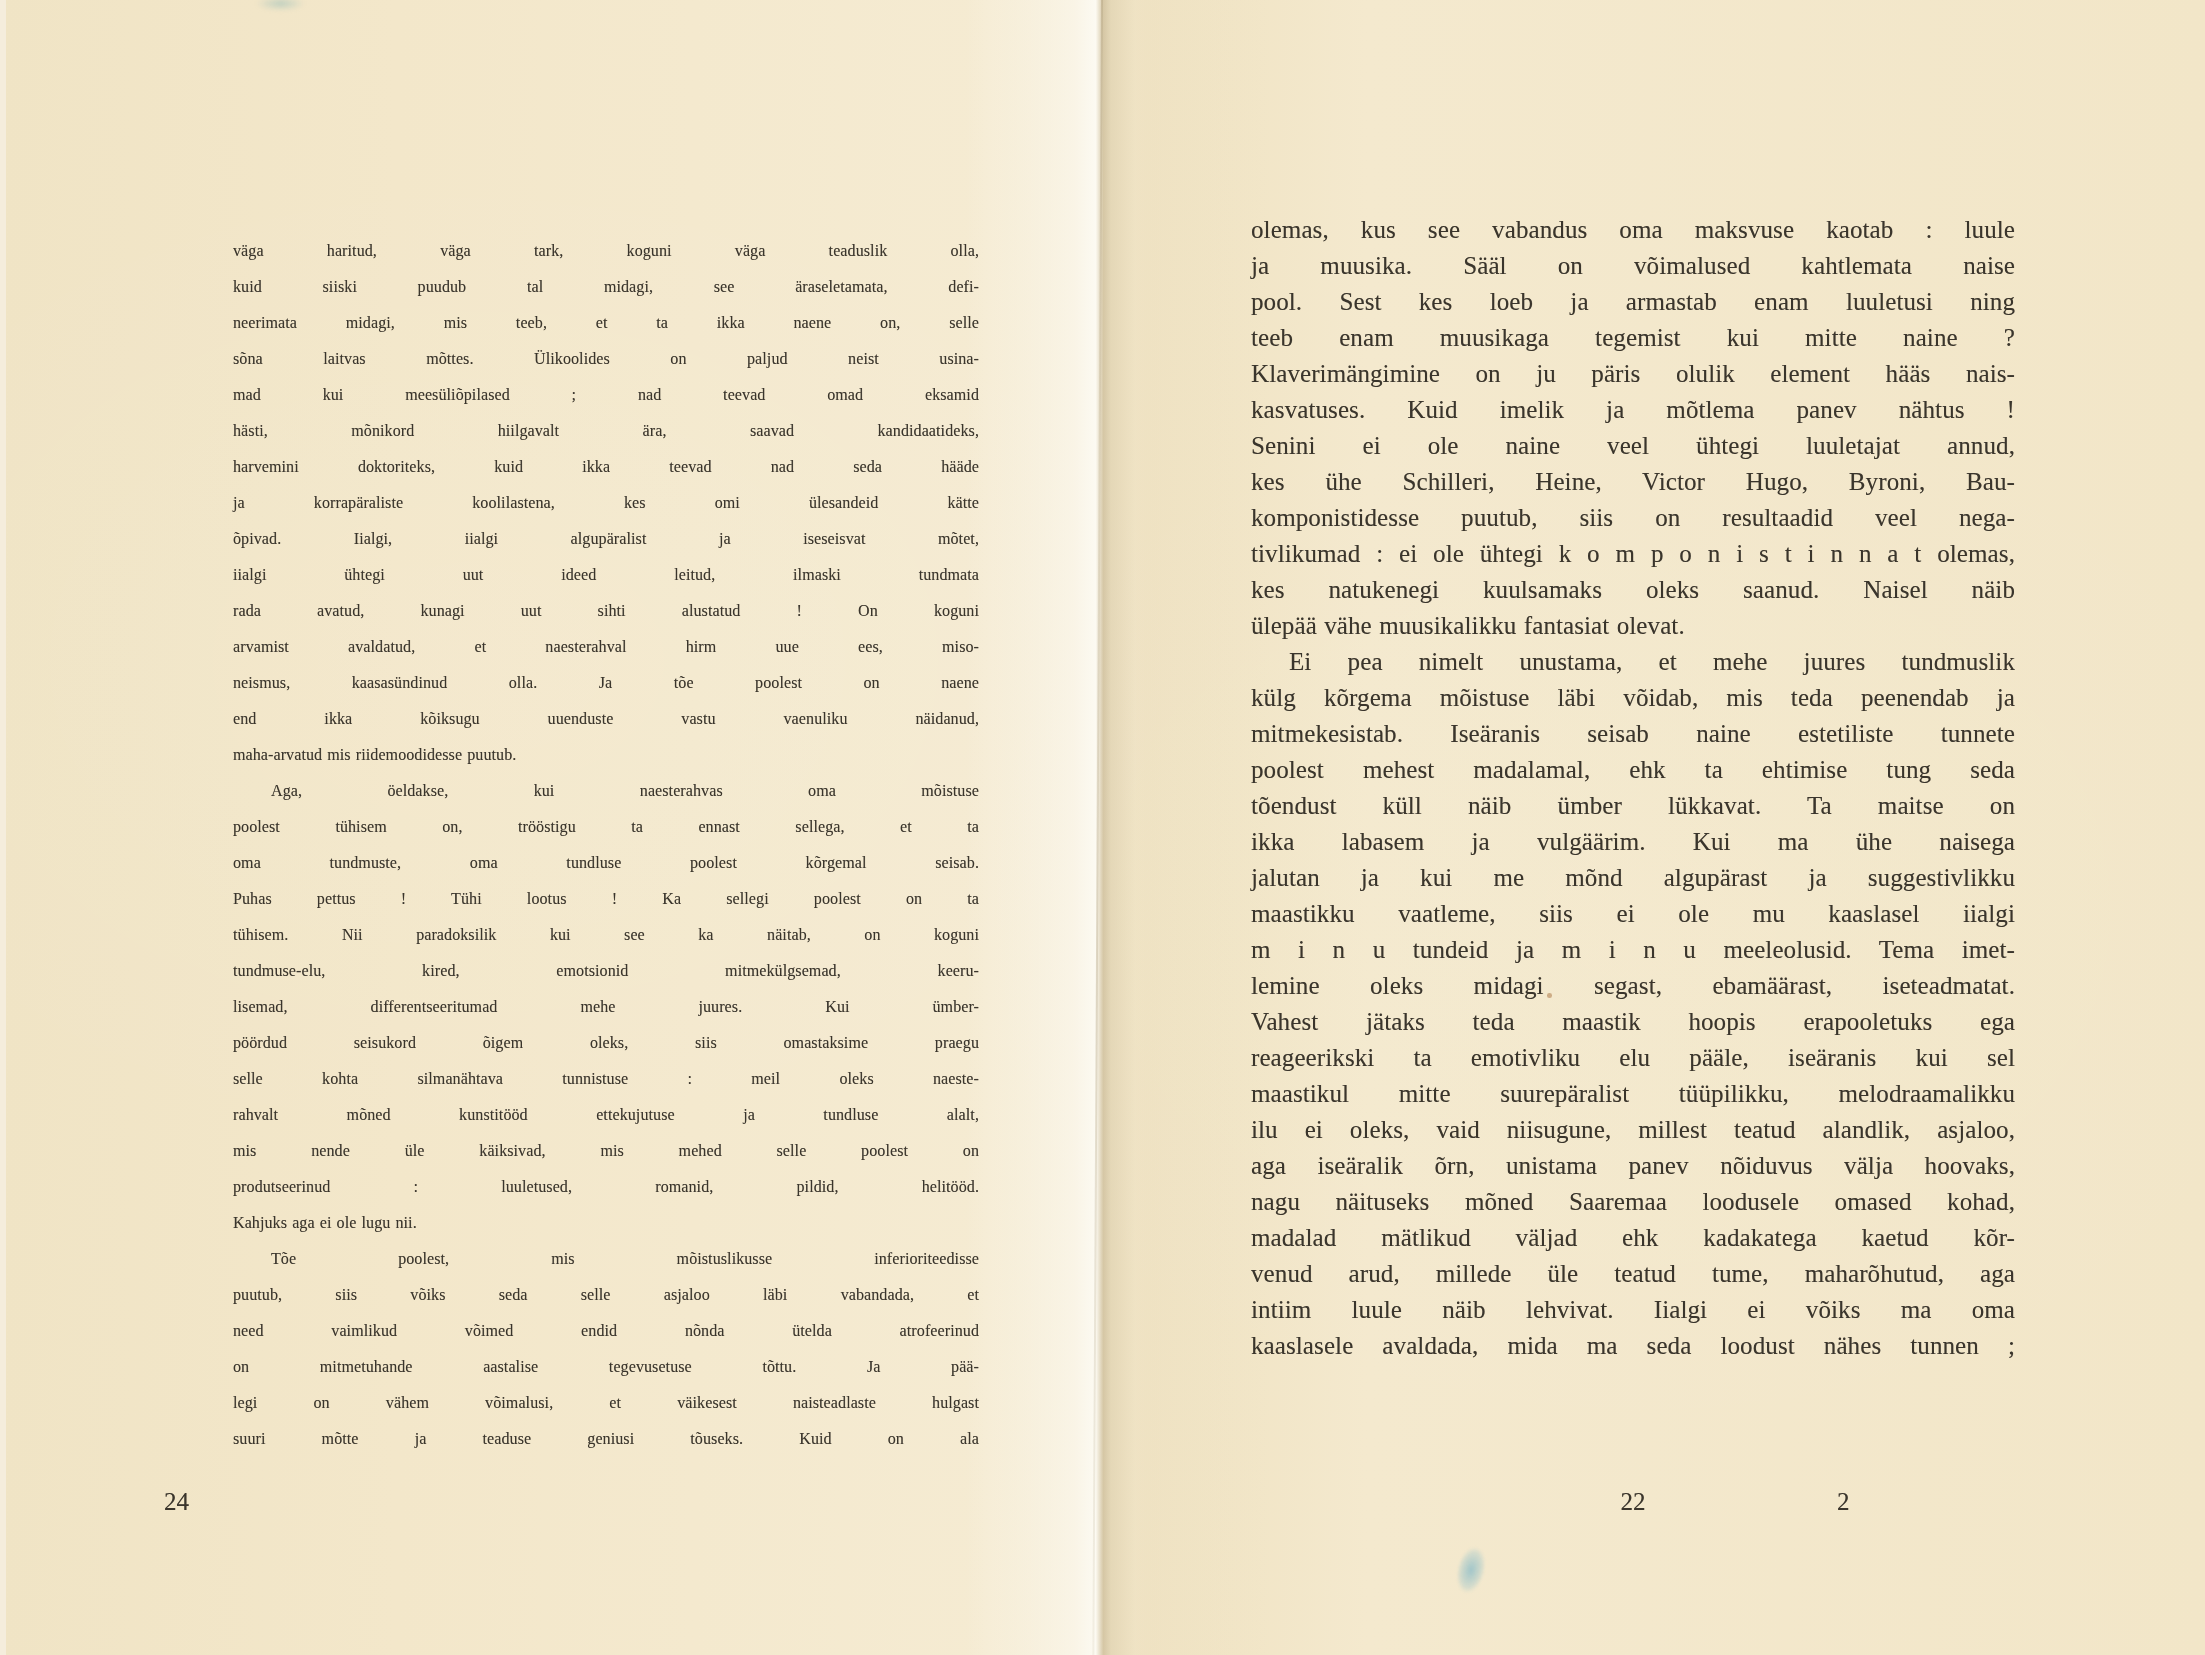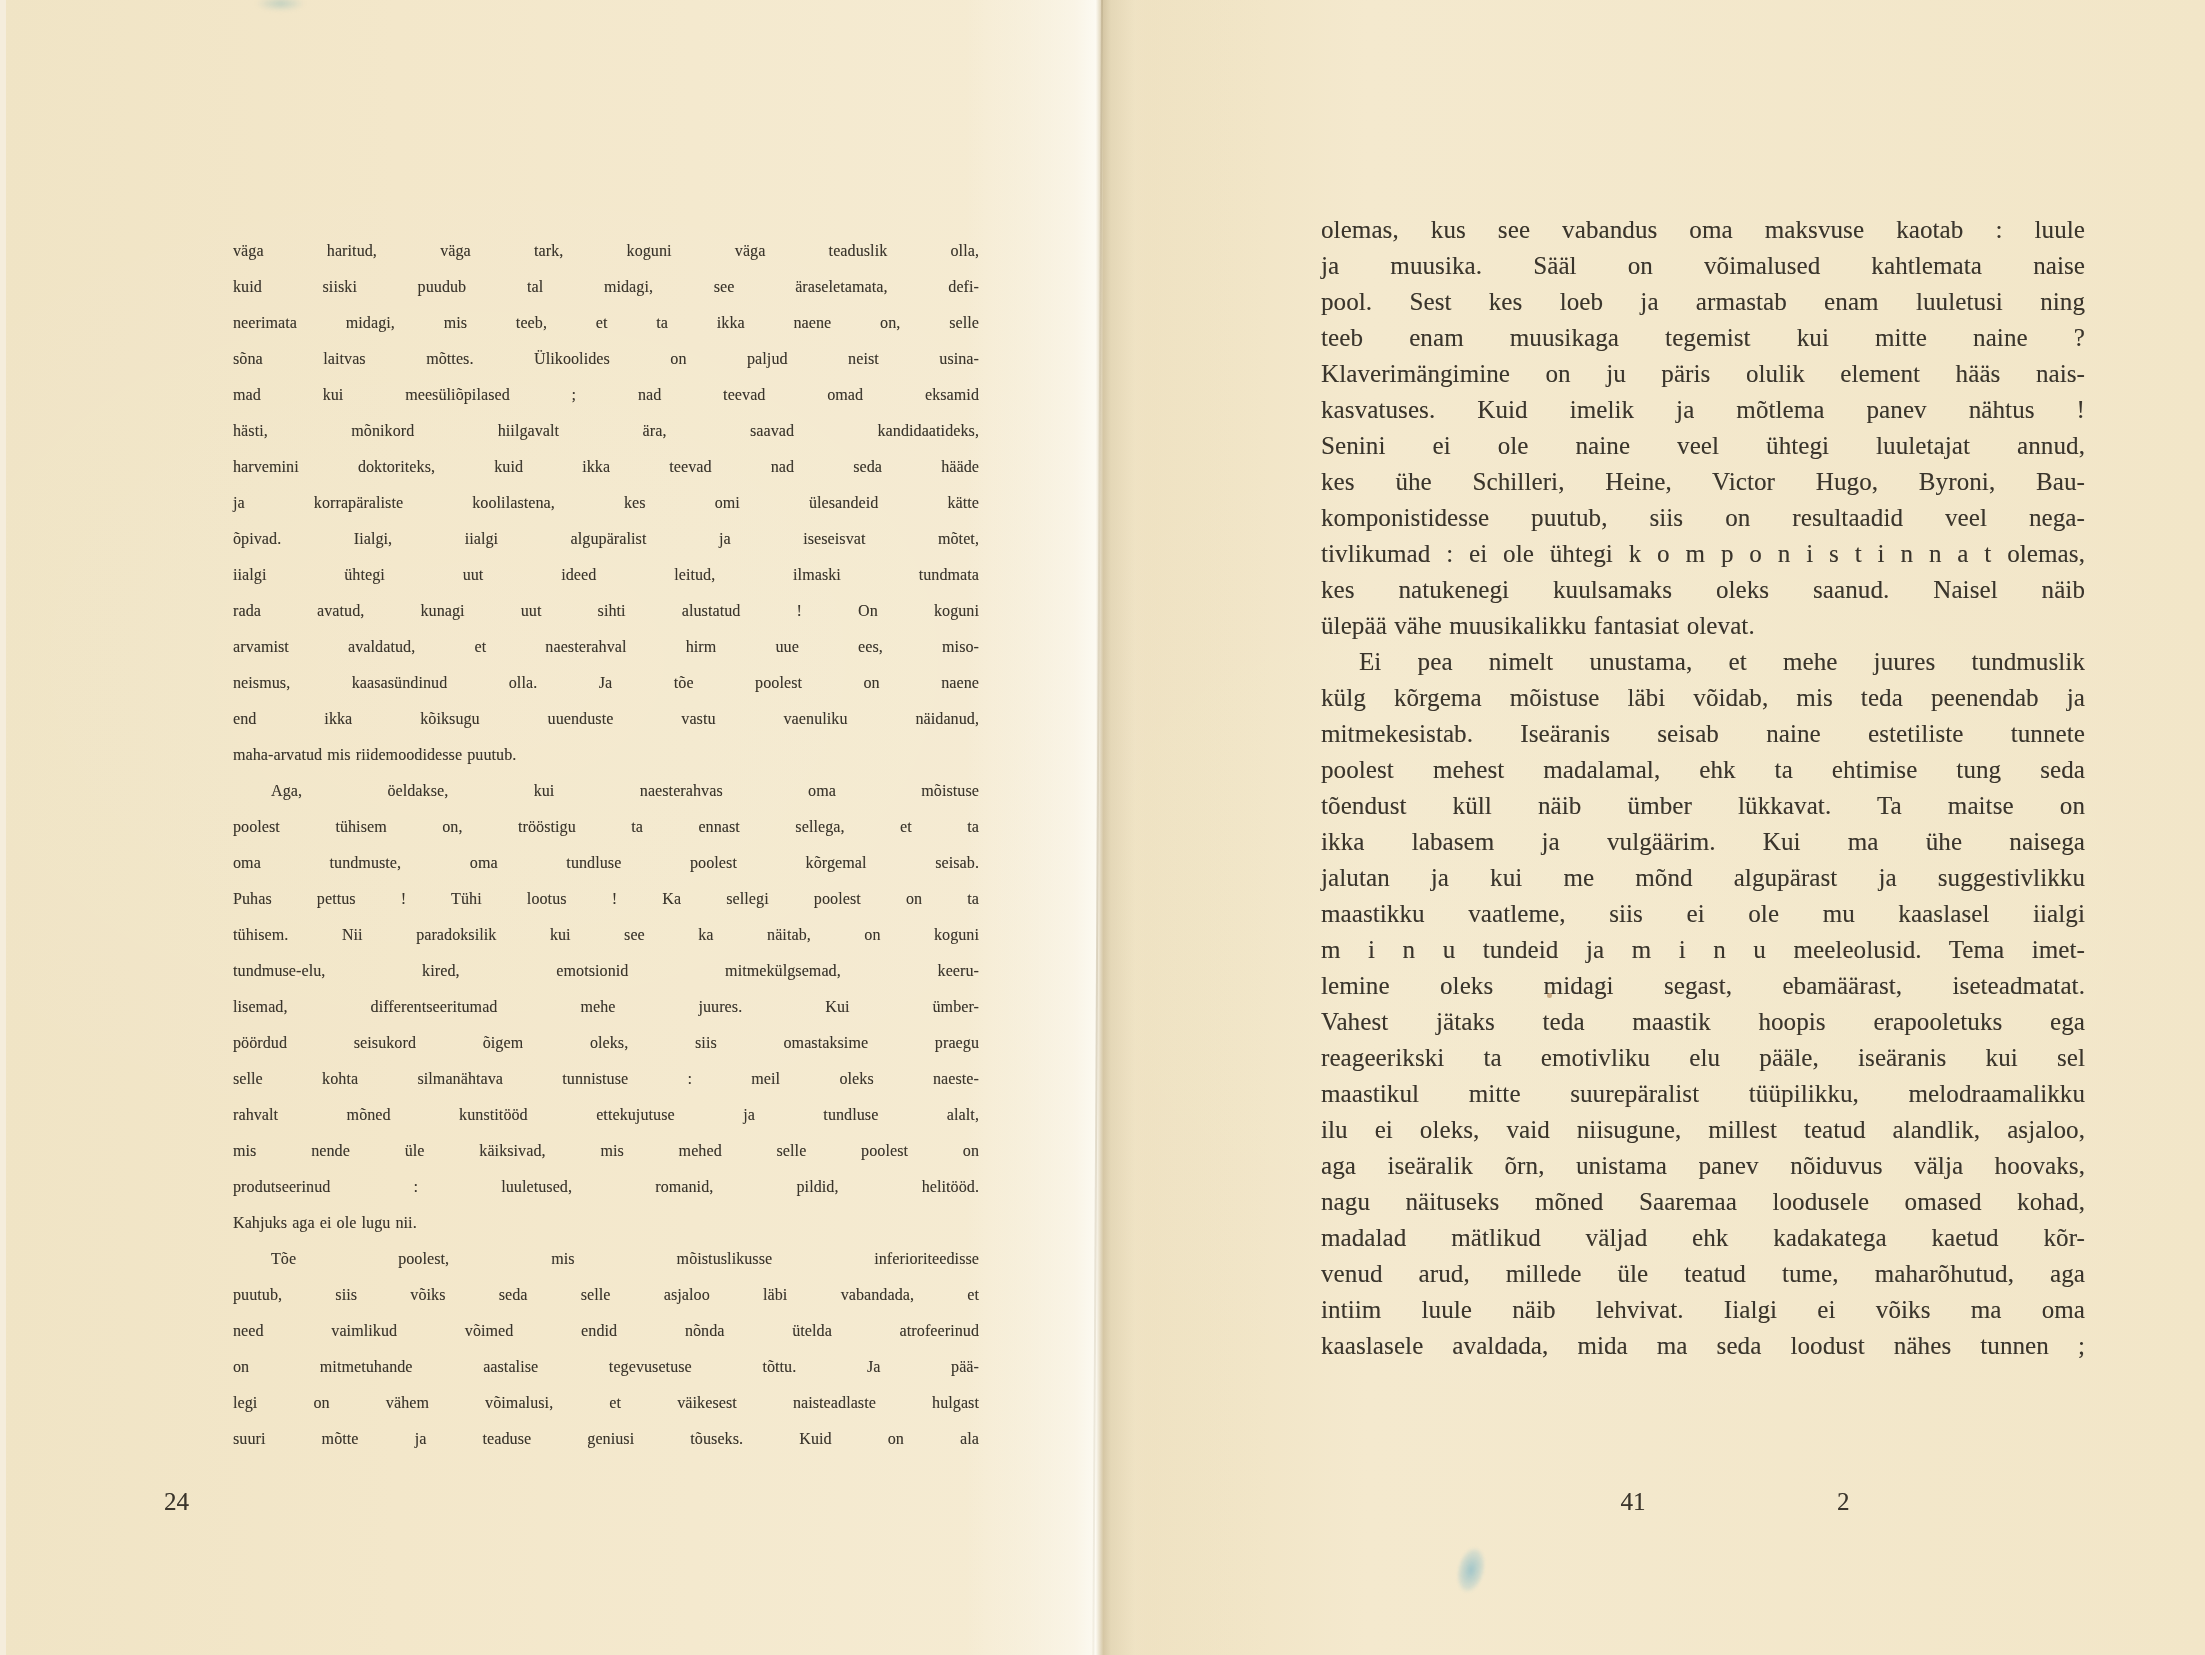--- a/index.html
+++ b/index.html
@@ -49,21 +49,21 @@
     transform: rotate(0.3deg);
     transform-origin: top left;
   }
 
   .textblock {
     position: absolute;
     text-rendering: optimizeLegibility;
     text-shadow: 0.2px 0.3px 0.5px rgba(55,48,40,0.35);
   }
   .textblock.left  { left: 233px;  top: 233px; width: 746px; font-size: 16px; line-height: 36px; }
-  .textblock.right { left: 1321px; top: 212px; width: 764px; font-size: 25px; line-height: 36px; }
+  .textblock.right { left: 1251px; top: 212px; width: 764px; font-size: 25px; line-height: 36px; }
 
   .line {
     text-align: justify;
     text-align-last: justify;
     word-spacing: 1px;
     letter-spacing: 0.1px;
     white-space: normal;
   }
   .line.pend { text-align-last: left; }
   .line.indent { text-indent: 38px; font-family: Liberation Serif, serif; }
@@ -171,20 +171,20 @@
     <div class="line">aga iseäralik õrn, unistama panev nõiduvus välja hoovaks,</div>
     <div class="line">nagu näituseks mõned Saaremaa loodusele omased kohad,</div>
     <div class="line">madalad mätlikud väljad ehk kadakatega kaetud kõr-</div>
     <div class="line">venud arud, millede üle teatud tume, maharõhutud, aga</div>
     <div class="line">intiim luule näib lehvivat. Iialgi ei võiks ma oma</div>
     <div class="line">kaaslasele avaldada, mida ma seda loodust nähes tunnen ;</div>
   </div>
 
 <div class="folio left">24</div>
 
-<div class="folio right">41</div>
+<div class="folio right">22</div>
 
 <div class="folio signature">2</div>
 
 <div class="stain-blue"></div>
 <div class="stain-top"></div>
 <div class="speck-brown"></div>
 
 
 </body></html>

